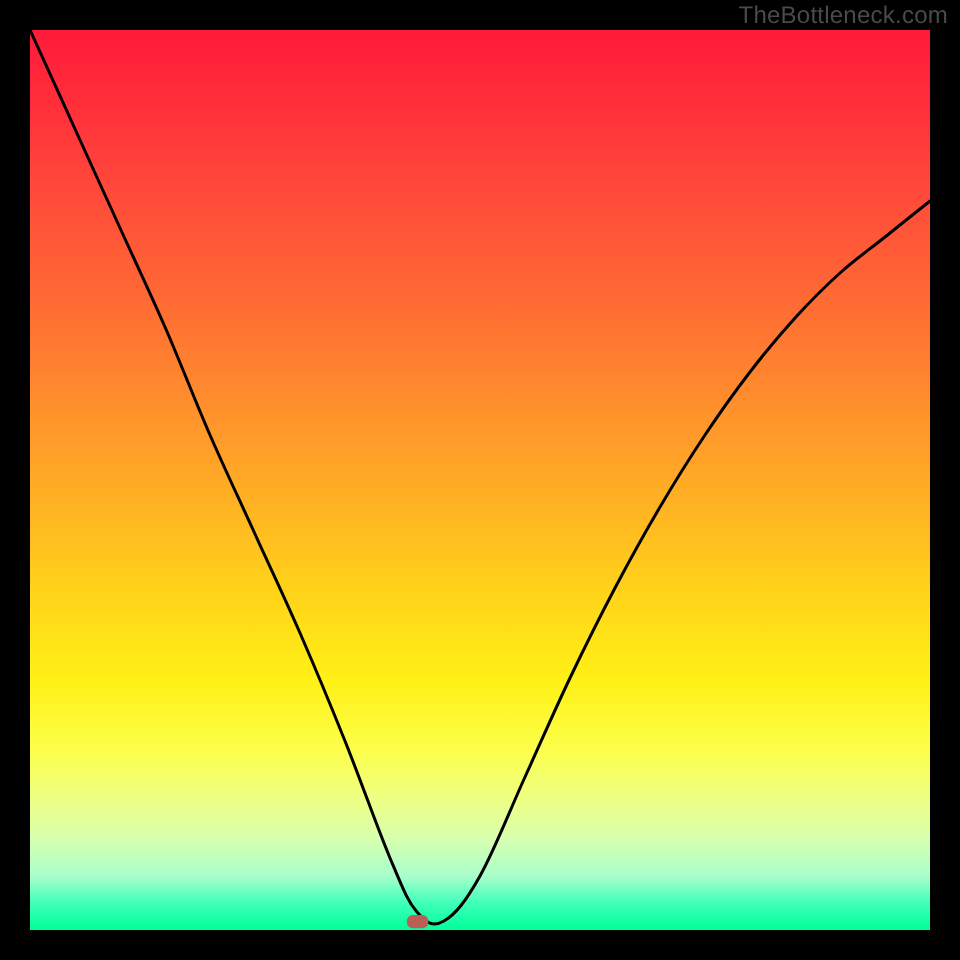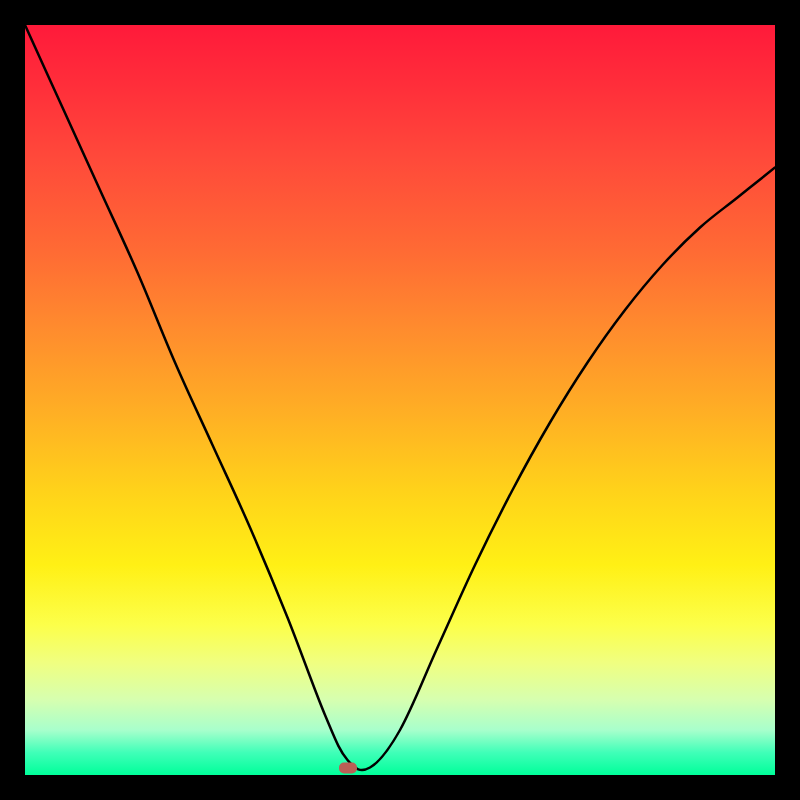--- a/index.html
+++ b/index.html
@@ -68,20 +68,21 @@
     height: 11px;
     border-radius: 5px;
     background: #bb5f56;
     transform: translate(-50%, -50%);
   }
 </style>
 </head>
 <body>
 
 <div class="frame">
+  <div class="watermark">TheBottleneck.com</div>
 
   <div class="plot-area">
     <div class="gradient-bg"></div>
 
     <svg class="curve-svg" viewBox="0 0 750 750" preserveAspectRatio="none">
       <path id="curve-path" fill="none" stroke="#000000" stroke-width="2.5" stroke-linecap="round" d="M 0,0 C 6.75,14.85 24,52.8 37.5,82.5 C 51,112.2 61.5,135.3 75,165 C 88.5,194.7 99,216.44999999999996 112.5,247.49999999999994 C 126,278.54999999999995 136.5,306.44999999999993 150,337.49999999999994 C 163.5,368.54999999999995 174,390.3 187.5,420 C 201,449.7 211.5,471.45 225,502.5 C 238.5,533.55 249,558.75 262.5,592.5 C 276,626.25 289.2,664.35 300,690 C 310.8,715.65 314.4,725.55 322.5,735 C 330.6,744.45 335.55,747.9 345,742.5 C 354.45,737.1 362.84999999999997,726.6 375,705 C 387.15000000000003,683.4 399.00000000000006,652.2 412.50000000000006,622.5 C 426.00000000000006,592.8 436.5,568.35 450,540 C 463.5,511.65 474,490.65 487.5,465 C 501,439.35 511.5,420.45 525,397.5 C 538.5,374.55 549,357.74999999999994 562.5,337.49999999999994 C 576,317.24999999999994 586.5,302.55 600,285 C 613.5,267.45 624,254.84999999999994 637.5,239.99999999999994 C 651,225.14999999999995 661.5,214.64999999999998 675,202.5 C 688.5,190.35000000000002 699,183.3 712.5,172.5 C 726,161.7 743.25,147.9 750,142.5"></path>
     </svg>
 
     <div id="min-marker" class="marker" style="left: 322.5px; top: 742.5px; background: rgb(187, 95, 86);"></div>
   </div>

